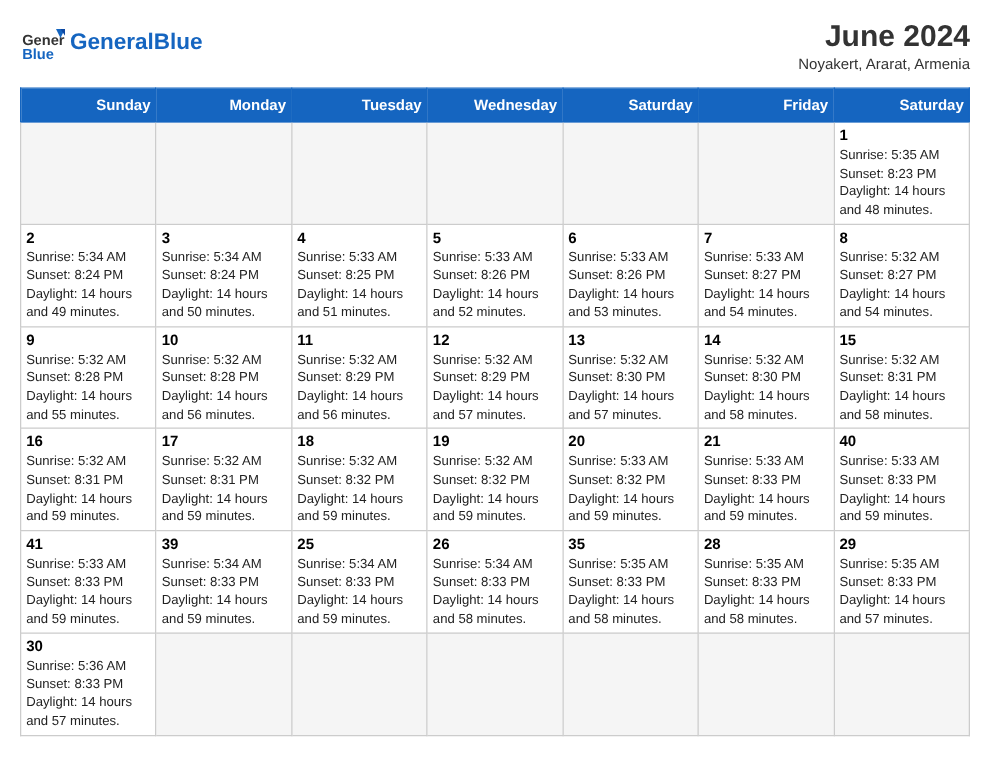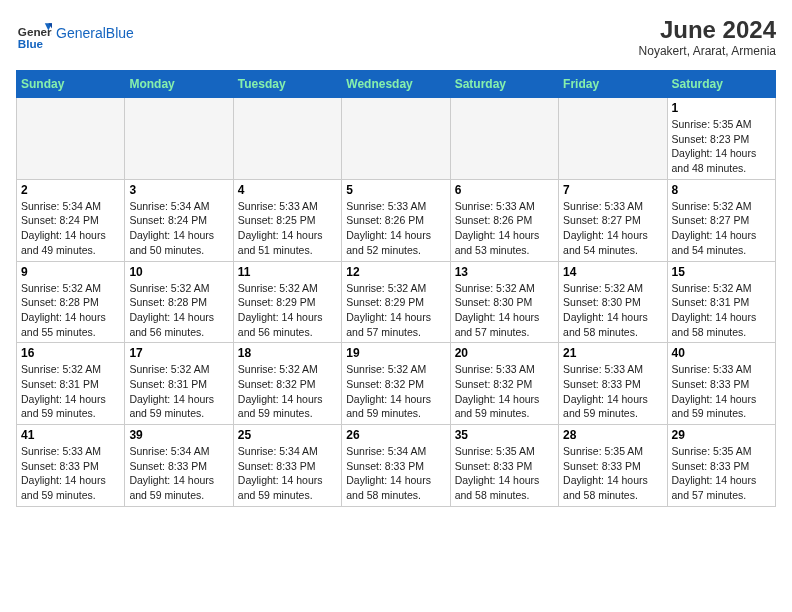--- a/index.html
+++ b/index.html
@@ -15,22 +15,22 @@
       justify-content: space-between;
       align-items: flex-start;
       margin-bottom: 12px;
     }
     .logo {
       display: flex;
       align-items: center;
       gap: 4px;
     }
     .logo-text {
-      font-size: 14px;
-      font-weight: normal;
+      font-size: 18px;
+      font-weight: bold;
       color: #333;
       line-height: 1.1;
     }
     .logo-text span { color: #1565c0; }
     .logo-icon {
       width: 36px;
       height: 36px;
     }
     .title-section {
       text-align: right;
@@ -44,23 +44,23 @@
       font-size: 12px;
       color: #333;
     }
     table {
       width: 100%;
       border-collapse: collapse;
       font-size: 11px;
     }
     th {
       background-color: #1565c0;
-      color: #86efac;
+      color: #ffffff;
       padding: 6px 4px;
-      text-align: left;
+      text-align: right;
       font-size: 12px;
       border: 1px solid #1565c0;
     }
     td {
       border: 1px solid #ccc;
       vertical-align: top;
       padding: 3px 4px;
       min-height: 80px;
       height: 80px;
       width: calc(100% / 7);
@@ -303,14 +303,28 @@
 Sunset: 8:33 PM
 Daylight: 14 hours and 58 minutes.</div>
         </td>
         <td>
           <span class="day-num">29</span>
           <div class="day-info" style="white-space: pre-line;">Sunrise: 5:35 AM
 Sunset: 8:33 PM
 Daylight: 14 hours and 57 minutes.</div>
         </td>
       </tr>
+      <tr class="last-row">
+        <td>
+          <span class="day-num">30</span>
+          <div class="day-info" style="white-space: pre-line;">Sunrise: 5:36 AM
+Sunset: 8:33 PM
+Daylight: 14 hours and 57 minutes.</div>
+        </td>
+        <td class="empty"></td>
+        <td class="empty"></td>
+        <td class="empty"></td>
+        <td class="empty"></td>
+        <td class="empty"></td>
+        <td class="empty"></td>
+      </tr>
     </tbody>
 </table>
 
 </body></html>

